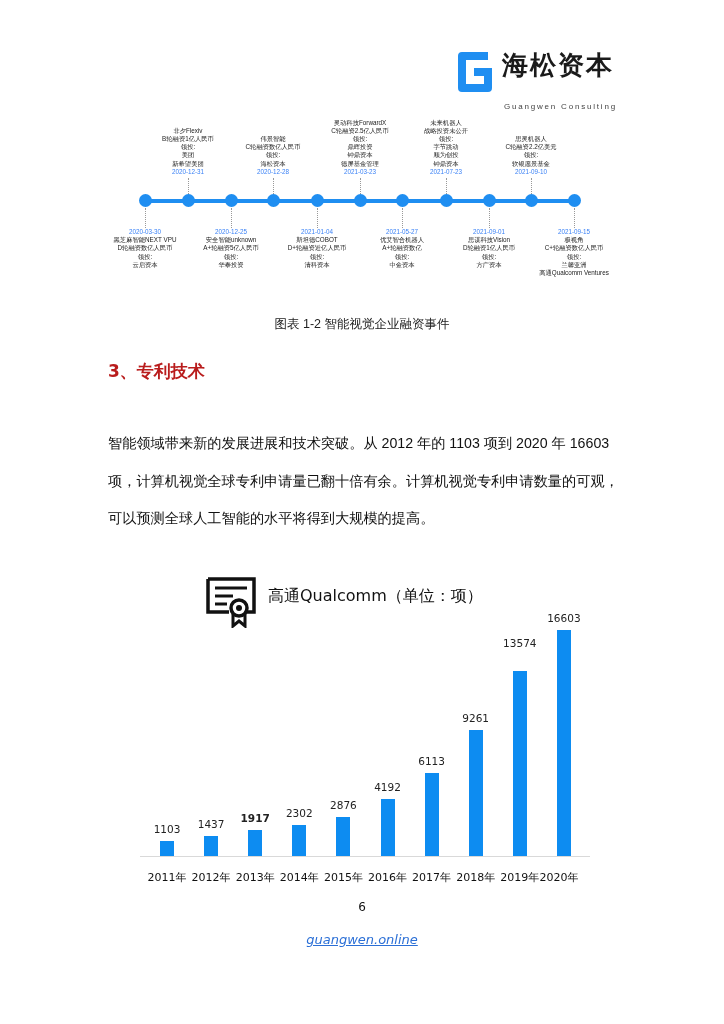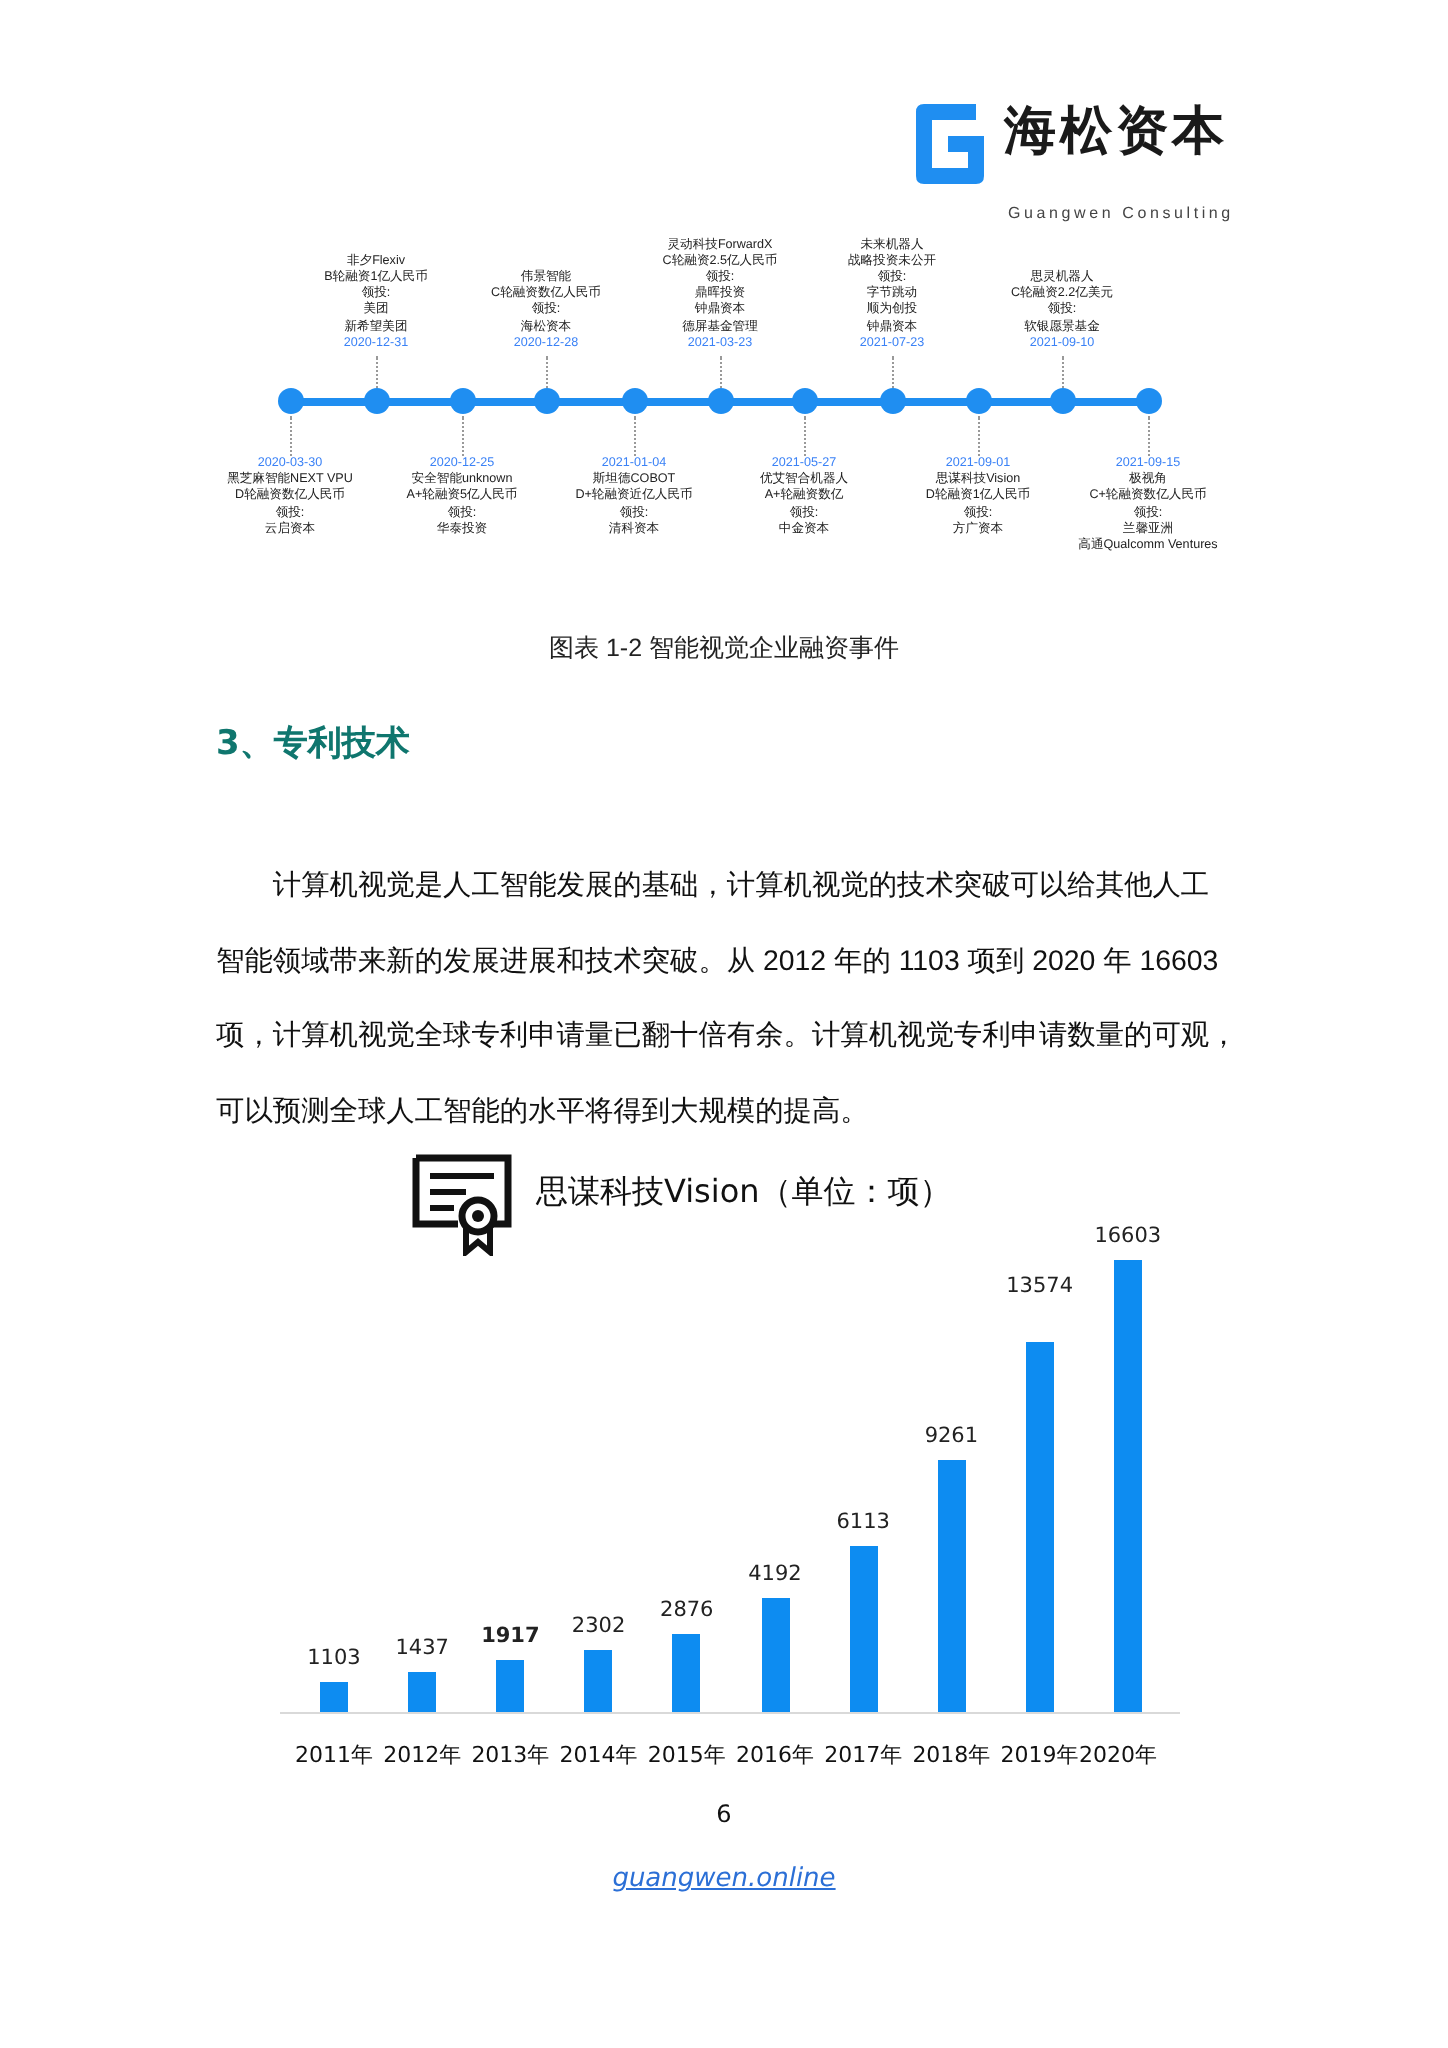--- a/index.html
+++ b/index.html
@@ -10,21 +10,21 @@
   .logo-cn { left:502px; top:48px; font-size:26px; font-weight:bold; color:#1a1a1a; letter-spacing:2px; font-family:"DejaVu Sans",sans-serif; }
   .logo-en { left:504px; top:82px; font-size:8px; color:#444; letter-spacing:1.8px; font-family:Liberation Sans, sans-serif;margin-top:20px; }
   
   .tl-line { left:145px; top:199px; width:430px; height:4px; background:#1f8ef1; }
   .tl-dot { width:13px; height:13px; border-radius:50%; background:#1f8ef1; top:194px; }
   .tl-conn { width:0; border-left:1px dotted #999; }
   .tl-label { width:110px; text-align:center; font-size:6.3px; line-height:8.2px; color:#222; font-family:"Liberation Sans",sans-serif; }
   .tl-date { color:#3b82f6; }
   
   .caption { left:0; width:724px; top:316px; text-align:center; font-size:12.5px; color:#222; font-family:"Liberation Sans",sans-serif; }
-  .heading { left:108px; top:360px; font-size:17px; font-weight:bold; color:#0f766e; }
+  .heading { left:108px; top:360px; font-size:17px; font-weight:bold; color:#b91c1c; }
   .para { left:108px; top:425px; width:522px; font-size:14.2px; line-height:37.5px; color:#111; font-family:"Liberation Sans",sans-serif; text-align:justify; }
   .para .l1 { text-indent:2em; }
   
   .chart-icon { left:205px; top:576px; width:52px; height:52px; }
   .chart-title { left:268px; top:586px; font-size:16px; color:#111; font-family:"DejaVu Sans",sans-serif; }
   .bar { position:absolute; background:#0d8cf1; width:14px; }
   .bar-val { position:absolute; font-size:10.5px; color:#222; width:50px; text-align:center; font-family:"DejaVu Sans",sans-serif; }
   .axis { left:140px; top:856px; width:450px; height:1px; background:#d9d9d9; }
   .xtick { position:absolute; top:870px; font-size:11px; color:#111; width:46px; text-align:center; font-family:"DejaVu Sans",sans-serif; }
   .pagenum { left:0; width:724px; top:900px; text-align:center; font-size:12px; color:#111; }
@@ -152,37 +152,36 @@
         <div>高通Qualcomm Ventures</div>
       </div>
     </div>
 </div>
 
 <div class="abs caption">图表 1-2  智能视觉企业融资事件</div>
 
 <div class="abs heading">3、专利技术</div>
 
 <div class="abs para">
-  <div class="l1">计算机视觉是人工智能发展的基础，计算机视觉的技术突破可以给其他人工</div>
   <div>智能领域带来新的发展进展和技术突破。从 2012 年的 1103 项到 2020 年 16603</div>
   <div>项，计算机视觉全球专利申请量已翻十倍有余。计算机视觉专利申请数量的可观，</div>
   <div>可以预测全球人工智能的水平将得到大规模的提高。</div>
 </div>
 
 <svg class="abs chart-icon" viewBox="0 0 52 52">
   <path d="M3 3 H49 V36 H40" fill="none" stroke="#111" stroke-width="3.5"></path>
   <path d="M3 3 V36 H24" fill="none" stroke="#111" stroke-width="3.5"></path>
   <line x1="10" y1="12" x2="42" y2="12" stroke="#111" stroke-width="3"></line>
   <line x1="10" y1="20" x2="28" y2="20" stroke="#111" stroke-width="3"></line>
   <line x1="10" y1="28" x2="22" y2="28" stroke="#111" stroke-width="3"></line>
   <circle cx="34" cy="32" r="8" fill="#fff" stroke="#111" stroke-width="3.5"></circle>
   <circle cx="34" cy="32" r="3" fill="#111"></circle>
   <path d="M28 38 V50 L34 45 L40 50 V38" fill="none" stroke="#111" stroke-width="3"></path>
 </svg>
-<div class="abs chart-title">思谋科技Vision（单位：项）</div>
+<div class="abs chart-title">高通Qualcomm（单位：项）</div>
 <div id="chart">
     <div class="bar" style="left: 160px; top: 841px; height: 15px; background: rgb(13, 140, 241);"></div>
     <div class="bar-val" style="left: 142px; top: 823px;">1103</div>
     <div class="xtick" style="left: 144px;">2011年</div>
     <div class="bar" style="left: 204.1px; top: 836px; height: 20px; background: rgb(13, 140, 241);"></div>
     <div class="bar-val" style="left: 186.1px; top: 818px;">1437</div>
     <div class="xtick" style="left: 188.1px;">2012年</div>
     <div class="bar" style="left: 248.2px; top: 830px; height: 26px; background: rgb(13, 140, 241);"></div>
     <div class="bar-val" style="left: 230.2px; top: 812px; font-weight: bold;">1917</div>
     <div class="xtick" style="left: 232.2px;">2013年</div>

